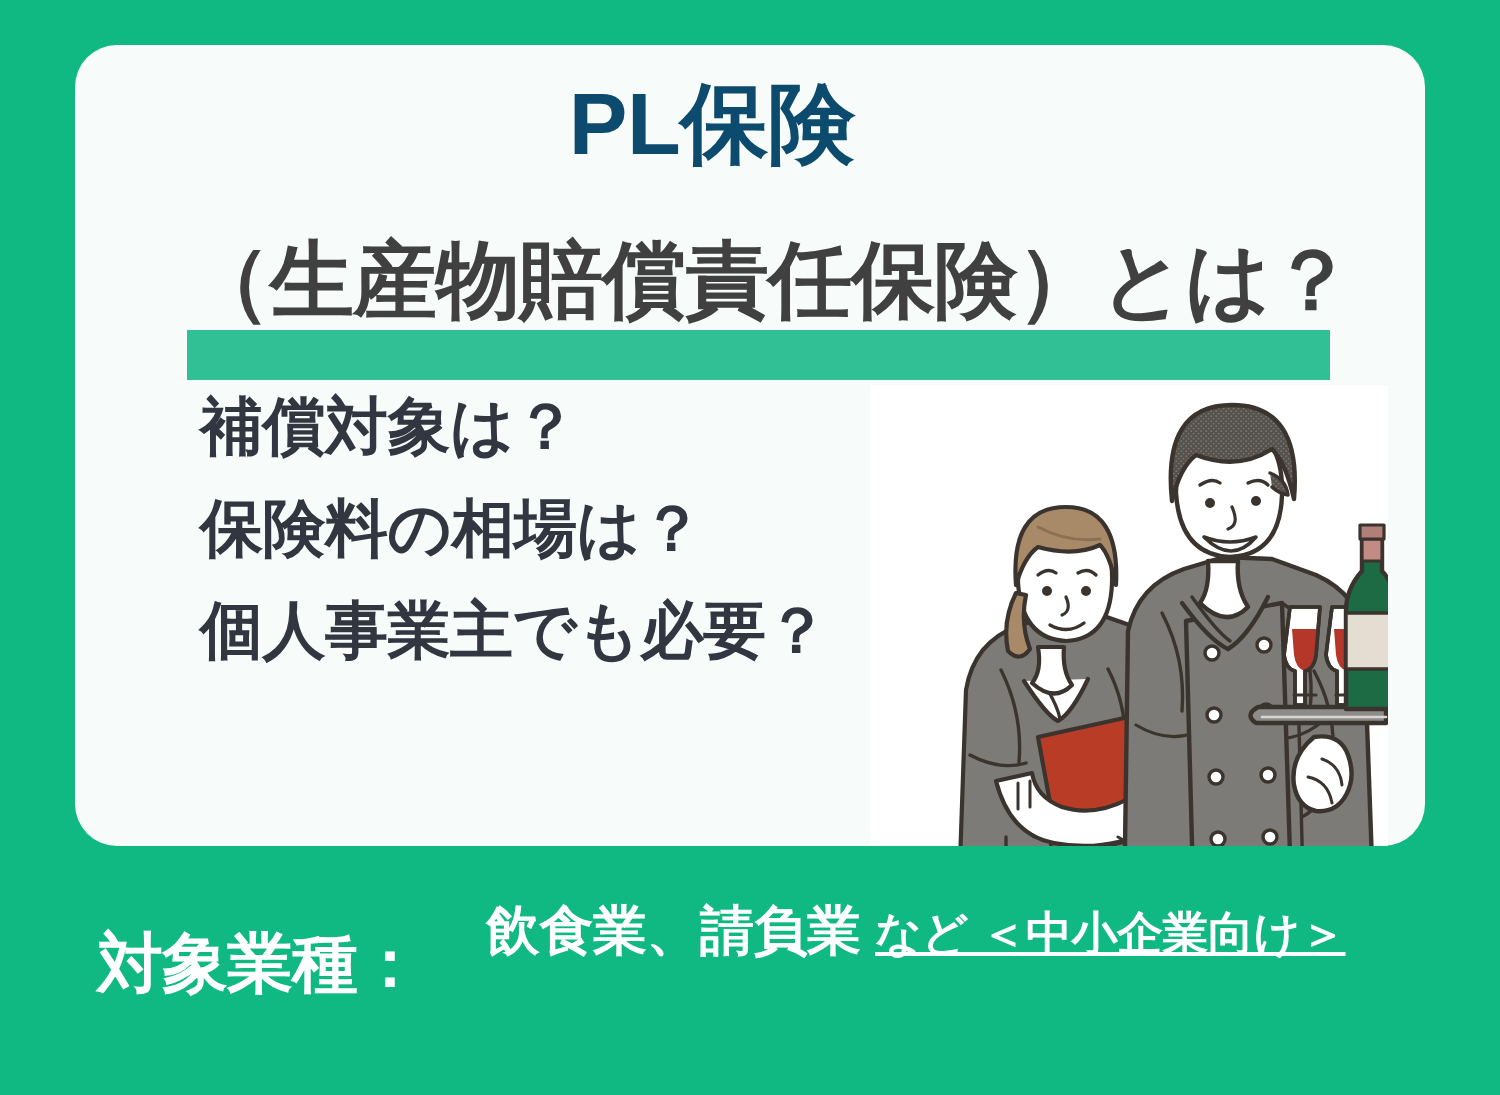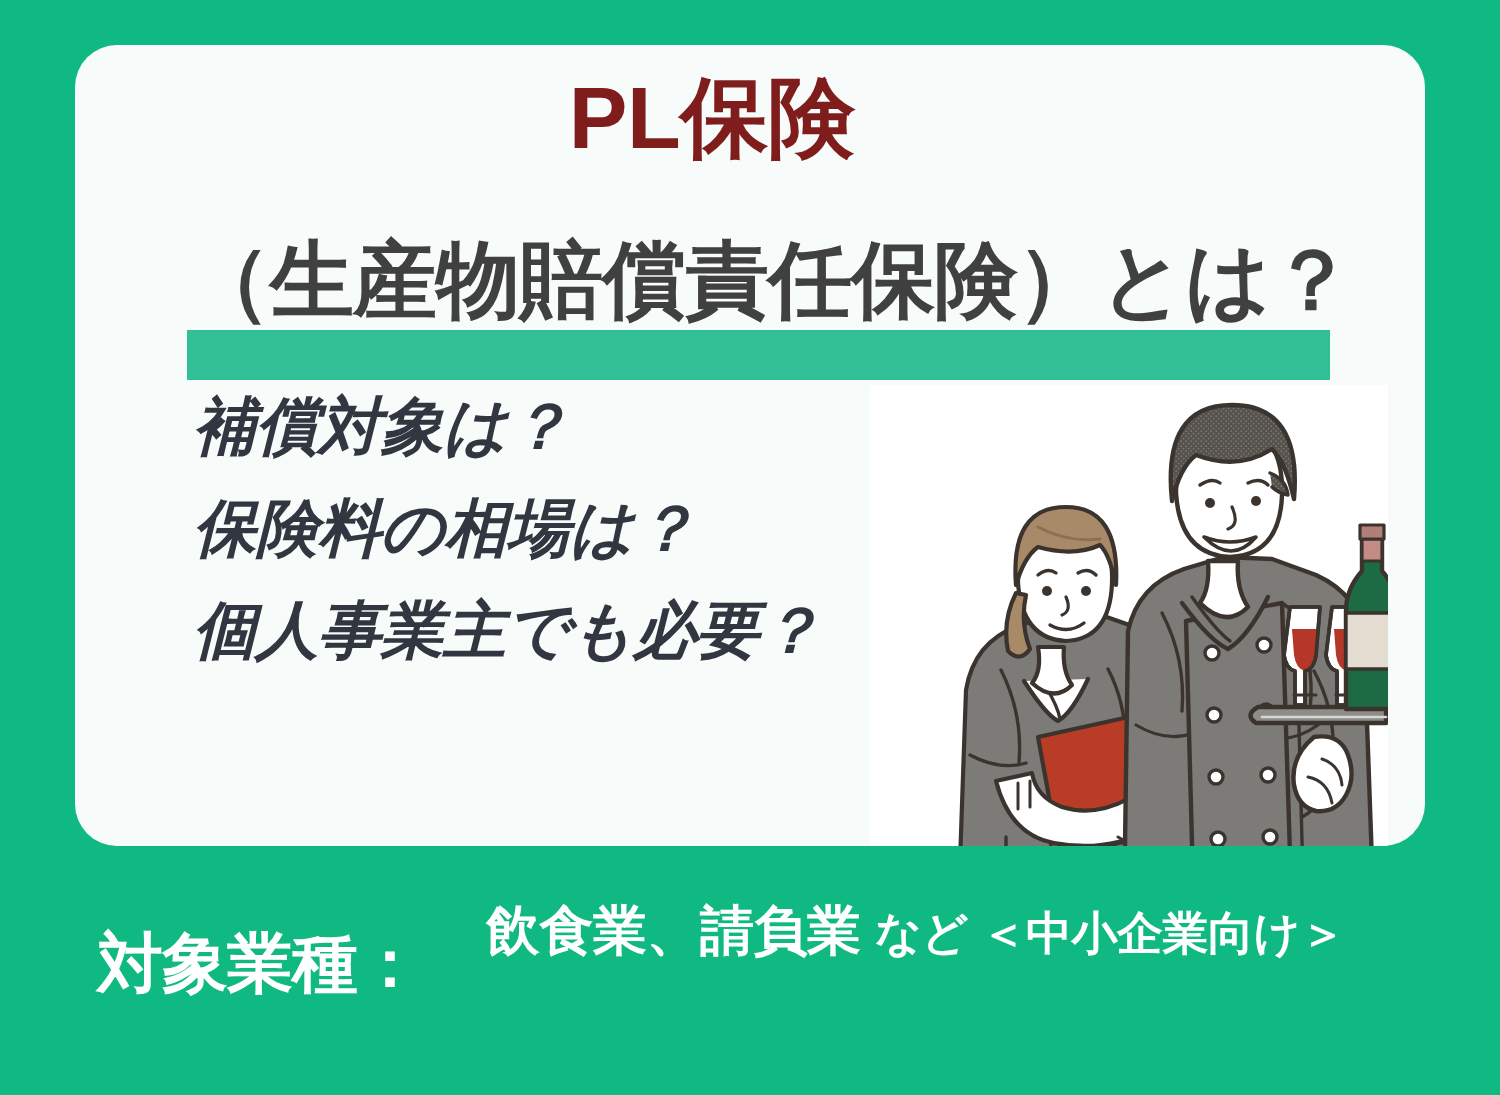--- a/index.html
+++ b/index.html
@@ -29,26 +29,26 @@
     width: 1350px;
     height: 801px;
     background: #f7fcfa;
     border-radius: 42px;
     overflow: hidden;
   }
 
   #title {
     position: absolute;
     left: 0;
-    top: 29px;
+    top: 35px;
     width: 1274px;
     text-align: center;
     font-size: 88px;
     font-weight: 700;
-    color: #7f1d1d;
+    color: #0c4a6e;
     letter-spacing: -0.5px;
     line-height: 1;
     white-space: nowrap;
   }
 
   #subtitle-wrap {
     position: absolute;
     left: 112px;
     top: 182px;
     width: 1180px;
@@ -70,24 +70,23 @@
     font-weight: 700;
     color: #404040;
     line-height: 1.28;
     letter-spacing: -1px;
     white-space: nowrap;
   }
 
   
   #questions {
     position: absolute;
-    left: 118px;
+    left: 125px;
     top: 330px;
     width: 720px;
-    font-style: italic;
   }
   .q-line {
     font-size: 63px;
     font-weight: 700;
     color: #323640;
     line-height: 1.62;
     letter-spacing: -0.5px;
     white-space: nowrap;
   }
 
@@ -137,20 +136,21 @@
     font-size: 54px;
     font-weight: 700;
     color: #ffffff;
     line-height: 1.42;
     letter-spacing: -0.5px;
     white-space: nowrap;
   }
   .f-line .small {
     font-size: 46px;
     font-weight: 700;
+    text-decoration: underline;
   }
 </style>
 </head>
 <body>
 
 <div id="poster">
 
   <div id="card">
 
     <div id="title">PL保険</div>

